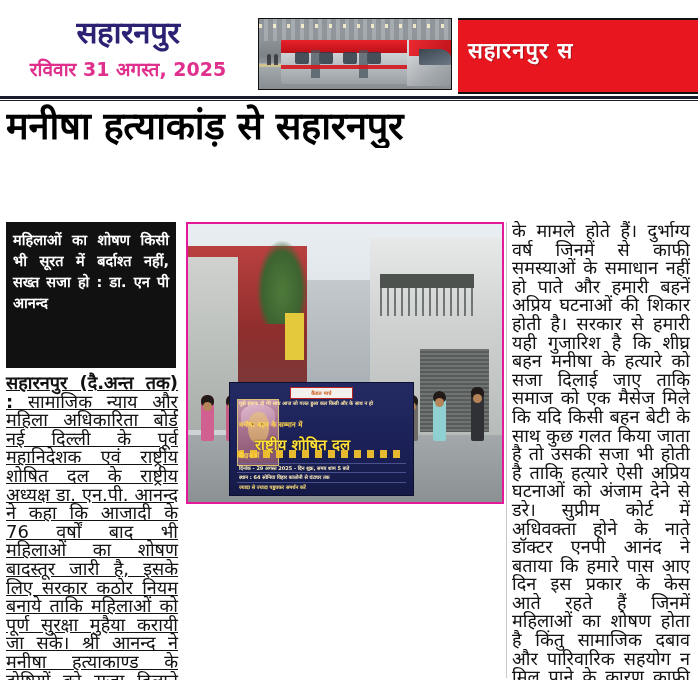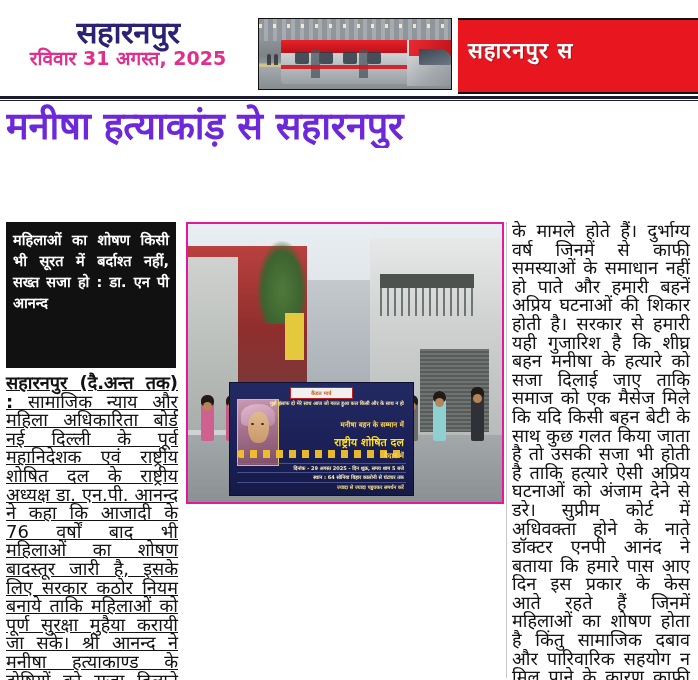--- a/index.html
+++ b/index.html
@@ -17,21 +17,21 @@
   .mh-left{position:absolute;left:8px;top:18px;width:240px;text-align:center;}
   .mh-title{
     font-family:"DejaVu Sans",sans-serif;
     font-size:30px;font-weight:bold;color:#2b2273;
     letter-spacing:-0.5px;line-height:1;
     transform:scaleX(1.04);
   }
   .mh-date{
     font-family:"DejaVu Sans",sans-serif;
     font-size:19px;font-weight:bold;color:#e0308e;
-    margin-top:1px;line-height:1;
+    margin-top:12px;line-height:1;
   }
 
   .mh-photo{
     position:absolute;left:258px;top:18px;width:192px;height:70px;
     border:1px solid #111;background:#6d7178;overflow:hidden;
   }
   .train-scene{position:absolute;inset:0;background:
      linear-gradient(180deg,#9aa0a6 0%,#b5babf 16%,#8e9398 30%,#7d8287 52%,#9ba0a4 70%,#aeb3b6 100%);}
   .depot-roof{position:absolute;left:0;top:0;width:100%;height:22px;
      background:repeating-linear-gradient(90deg,#8f949a 0 5px,#a6abb0 5px 9px);opacity:.95;}
@@ -70,21 +70,21 @@
     text-shadow:1px 1px 0 rgba(0,0,0,.28);
   }
   .mh-rule{position:absolute;left:0;top:96px;width:698px;height:3px;background:#1b1b2e;}
   .mh-rule2{position:absolute;left:0;top:100px;width:698px;height:1px;background:#1b1b2e;}
 
   
   .headline{
     position:absolute;left:6px;top:104px;width:690px;
     font-family:"DejaVu Sans",sans-serif;
     font-size:38px;line-height:44px;font-weight:bold;
-    color:#6d28d9;letter-spacing:-0.3px;white-space:nowrap;
+    color:#000000;letter-spacing:-0.3px;white-space:nowrap;
     overflow:hidden;
   }
   .hl-l1{display:block;}
   .hl-l2{display:block;}
 
   
   .content{position:absolute;left:0;top:218px;width:647px;height:462px;}
 
   
   .kicker{
@@ -147,27 +147,27 @@
     background:linear-gradient(180deg,#232a63 0%,#1b2157 55%,#151a47 100%);
     border:1px solid #0d1030;box-sizing:border-box;overflow:hidden;
   }
   .bn-tag{
     position:absolute;left:33%;top:3%;width:34%;height:11%;
     background:#f3f1ee;border:1px solid #b22; box-sizing:border-box;
     font-family:"DejaVu Sans",sans-serif;font-size:5px;font-weight:bold;color:#c51;
     display:flex;align-items:center;justify-content:center;letter-spacing:.2px;
   }
   .bn-line{
-    position:absolute;left:5%;width:90%;text-align:right;
+    position:absolute;left:5%;width:90%;text-align:left;
     font-family:"DejaVu Sans",sans-serif;font-weight:bold;white-space:nowrap;
     overflow:hidden;
   }
   .bn-slogan{top:15%;font-size:5px;color:#ffe9a8;line-height:7px;}
   .bn-honor{top:33%;font-size:7px;color:#ffd34d;}
-  .bn-party{top:45%;font-size:11px;color:#ffdf3a;text-shadow:0 0 1px #000;}
+  .bn-party{top:45%;font-size:15px;color:#ffdf3a;text-shadow:0 0 1px #000;padding-left:16px;}
   .bn-field{top:60%;font-size:7px;color:#ffd34d;}
   .bn-when{top:73%;font-size:5px;color:#fff0c0;}
   .bn-where{top:81%;font-size:5px;color:#fff0c0;}
   .bn-appeal{top:90%;font-size:5px;color:#ffe07a;}
   .bn-sep{position:absolute;left:4%;width:92%;height:1px;background:#6b73b5;opacity:.6;}
   .bn-portrait{
     position:absolute;left:4%;top:14%;width:23%;height:60%;
     background:linear-gradient(170deg,#c89ab1 0%,#a9738f 40%,#7d4f68 100%);
     border:1px solid #d8c070;box-sizing:border-box;
   }

